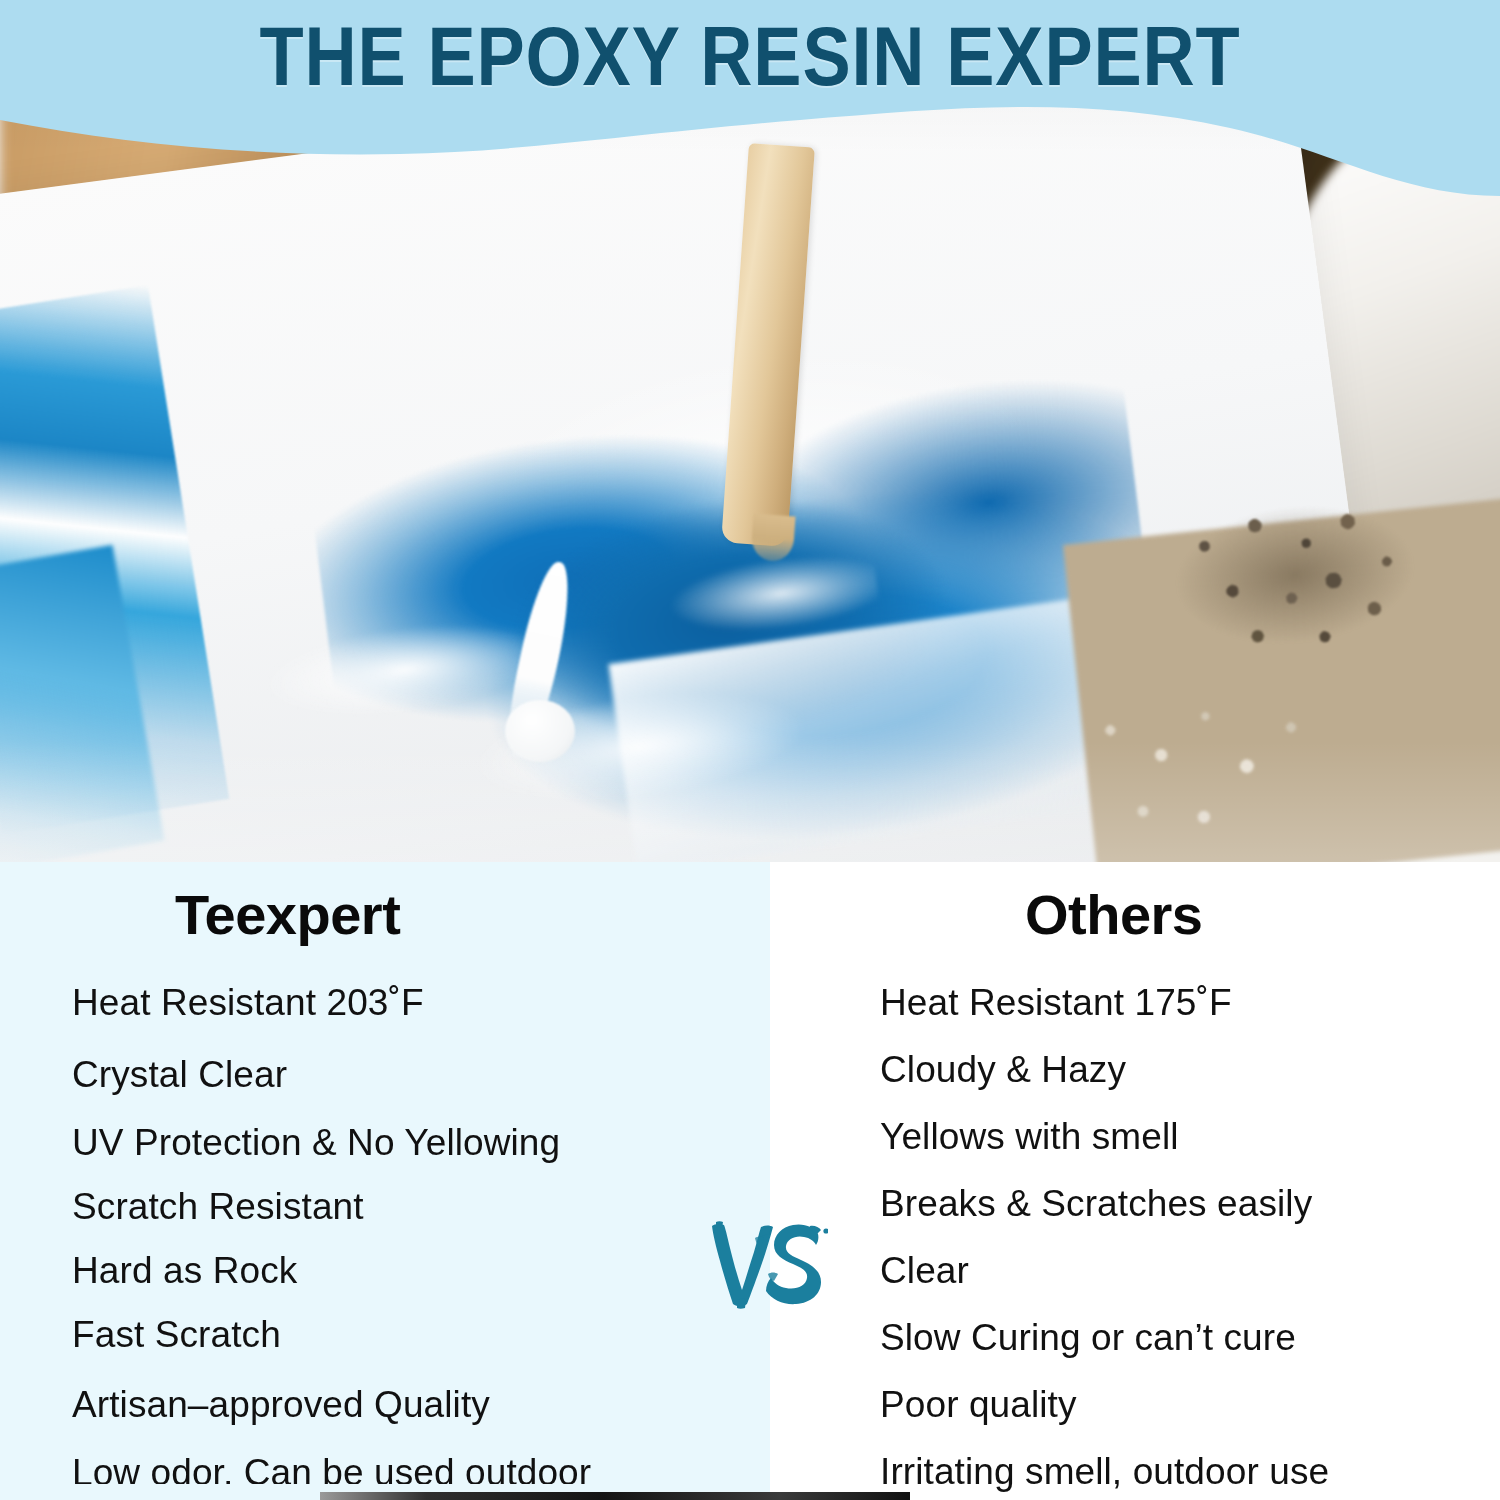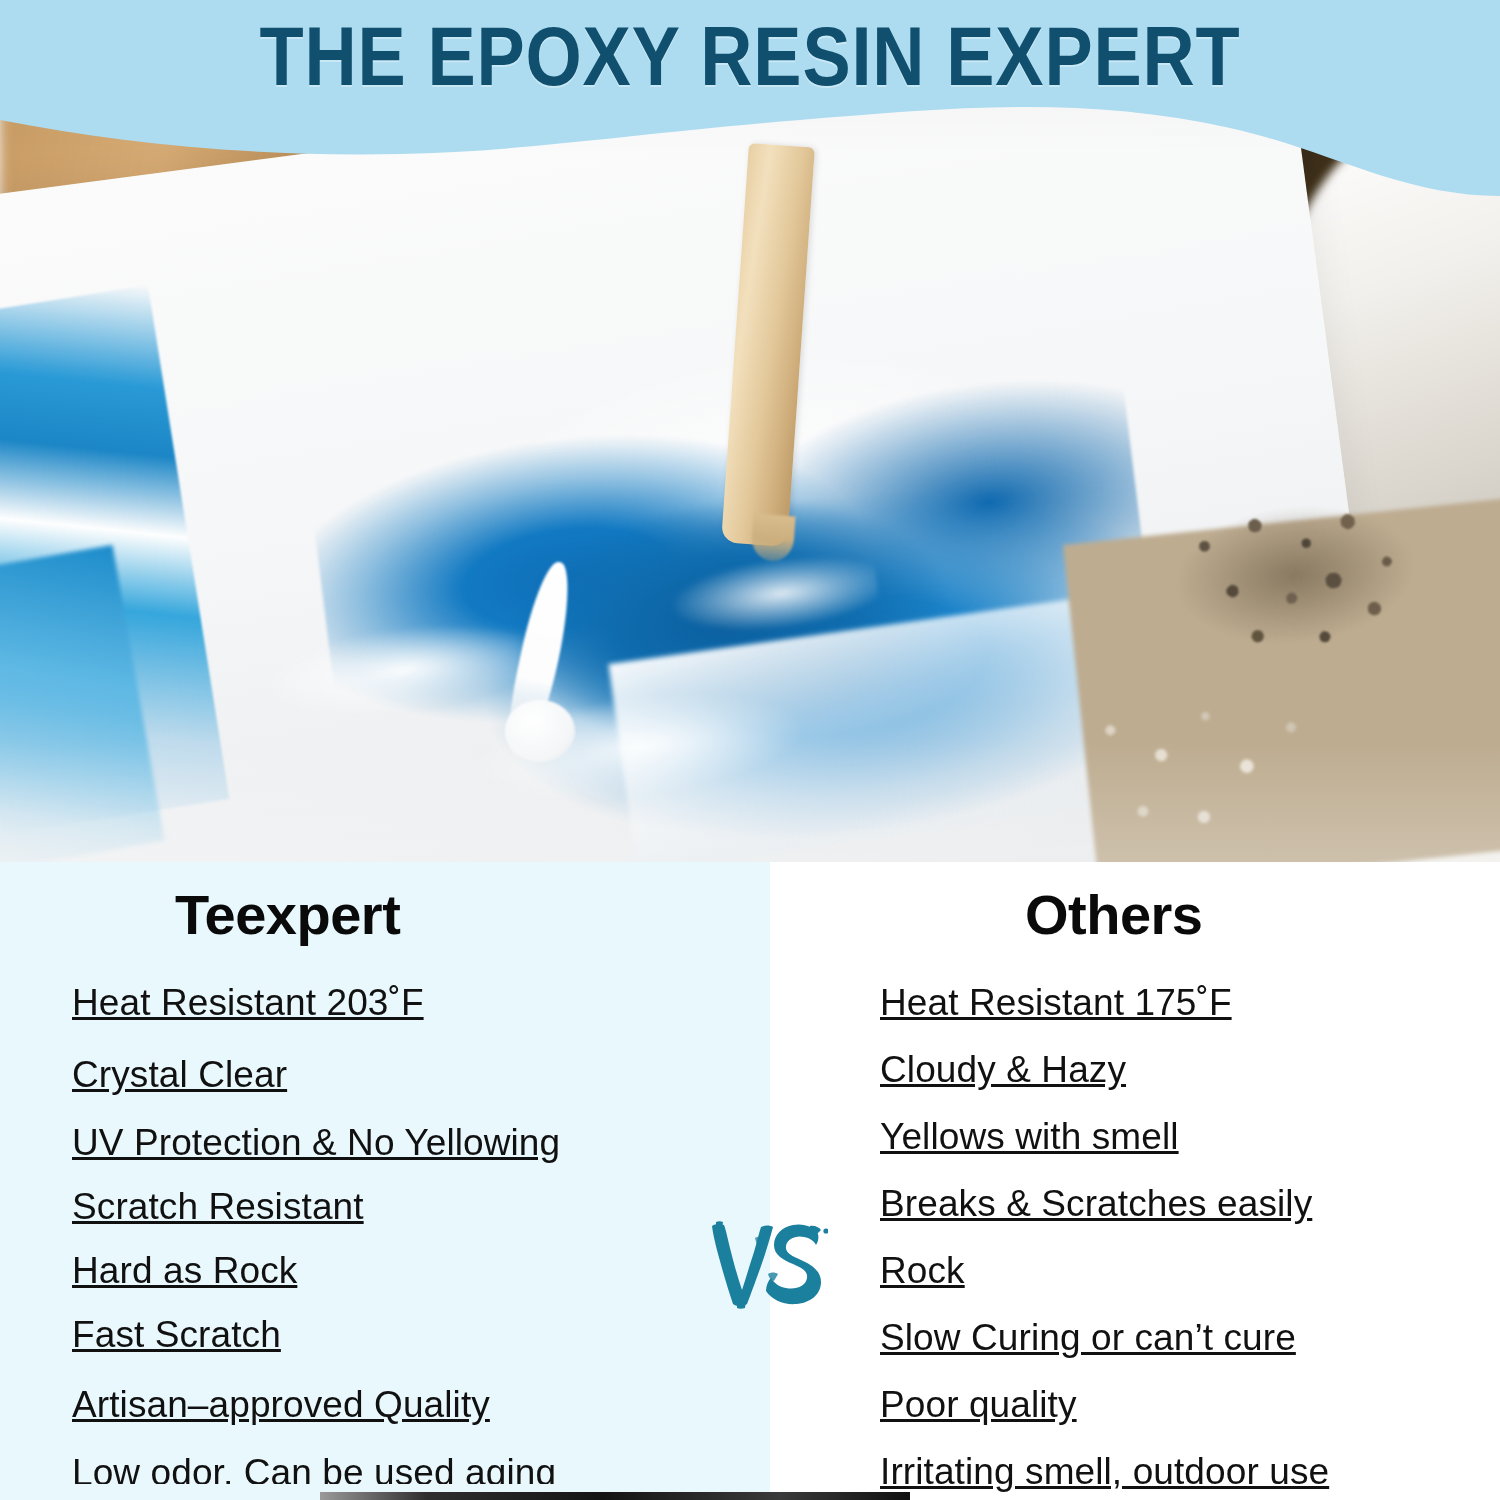--- a/index.html
+++ b/index.html
@@ -200,21 +200,21 @@
   .head-right{left:1025px;}
 
   .items{
     position:absolute;
     font-family:"Liberation Sans Narrow","Liberation Sans",sans-serif;
     font-weight:400;font-size:37px;color:#111111;
     letter-spacing:.1px;
   }
   .items-left{left:72px;top:120px;width:660px;}
   .items-right{left:868px;top:120px;width:620px;}
-  .items li{list-style:none;margin:0 0 22px 0;white-space:nowrap;text-decoration:underline;}
+  .items li{list-style:none;margin:0 0 22px 0;white-space:nowrap;}
   .items ul{margin:0;padding:0;}
   .items-left li:nth-child(1){margin-bottom:30px;}
   .items-left li:nth-child(2){margin-bottom:26px;margin-top:13px;}
   .items-left li:nth-child(6){margin-bottom:28px;}
   .items-left li:nth-child(7){margin-bottom:26px;}
   .items-right li{margin-bottom:25px;margin-left:12px;}
 
   
   .vs{
     position:absolute;left:700px;top:1216px;width:128px;height:96px;
@@ -284,31 +284,31 @@
 
     <div class="items items-left">
       <ul>
         <li>Heat Resistant 203˚F</li>
         <li>Crystal Clear</li>
         <li>UV Protection &amp; No Yellowing</li>
         <li>Scratch Resistant</li>
         <li>Hard as Rock</li>
         <li>Fast Scratch</li>
         <li>Artisan–approved Quality</li>
-        <li>Low odor, Can be used aging</li>
+        <li>Low odor, Can be used outdoor</li>
       </ul>
     </div>
 
     <div class="items items-right">
       <ul>
         <li>Heat Resistant 175˚F</li>
         <li>Cloudy &amp; Hazy</li>
         <li>Yellows with smell</li>
         <li>Breaks &amp; Scratches easily</li>
-        <li>Rock</li>
+        <li>Clear</li>
         <li>Slow Curing or can’t cure</li>
         <li>Poor quality</li>
         <li>Irritating smell, outdoor use</li>
       </ul>
     </div>
   </div>
 
   <div class="vs">
     <svg viewBox="0 0 128 96">
       <g fill="#1B7F9E">

